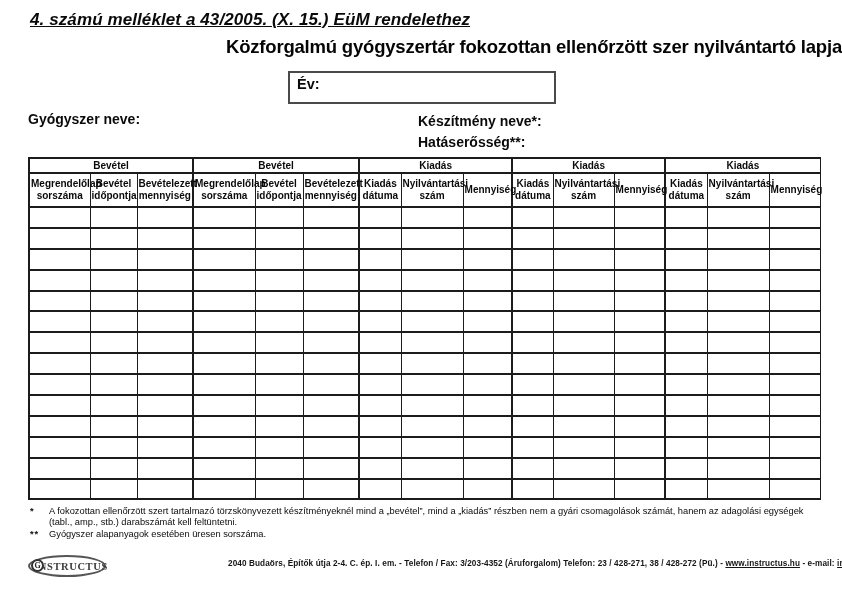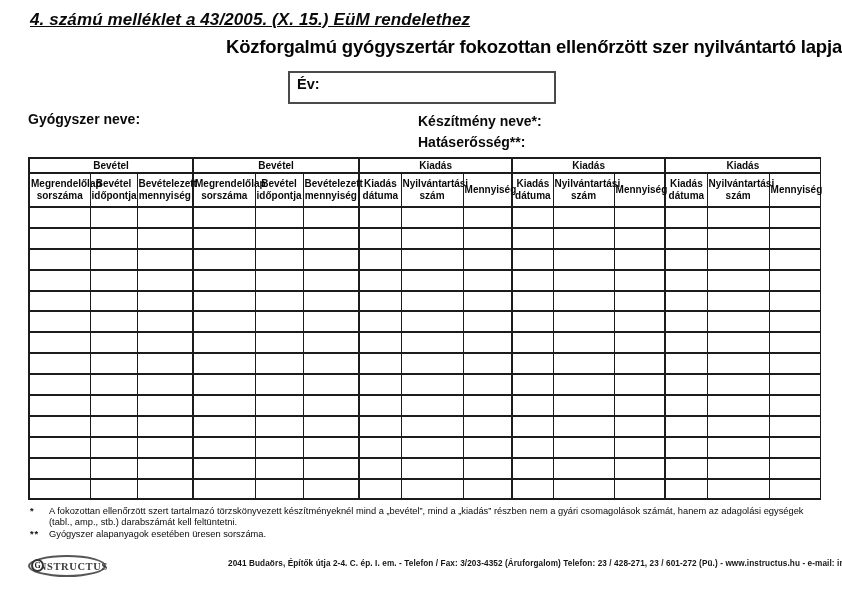--- a/index.html
+++ b/index.html
@@ -100,21 +100,21 @@
     font-size:10.5px;font-weight:bold;letter-spacing:.6px;
     color:#3c3c3c;margin-left:8px;
   }
   .footer-address{
     position:absolute;left:228px;top:559px;width:610px;
     font-size:8.2px;font-weight:bold;color:#141414;
     white-space:nowrap;letter-spacing:.1px;
     text-align:center;
   }
   .footer-address .link{
-    color:#141414;cursor:pointer;
+    text-decoration:underline;color:#141414;cursor:pointer;
   }
 </style>
 </head>
 <body>
 
 <div class="page">
 
   <div class="annotation">4. számú melléklet a 43/2005. (X. 15.) EüM rendelethez</div>
 
   <div class="title">Közforgalmú gyógyszertár fokozottan ellenőrzött szer nyilvántartó lapja</div>
@@ -426,16 +426,16 @@
       <span class="txt">Gyógyszer alapanyagok esetében üresen sorszáma.</span>
     </div>
   </div>
 
   <div class="footer-logo">
     <span class="emblem">G</span>
     <span class="logo-text">INSTRUCTUS</span>
   </div>
 
   <div class="footer-address">
-    <span>2041 Budaörs, Építők útja 2-4. C. ép. I. em. - Telefon / Fax: </span><span>3/203-4352</span><span> (Áruforgalom) Telefon: 23 / 428-271, 23 / 601-272 (Pü.) - </span><span class="link">www.instructus.hu</span><span> - e-mail: </span><span class="link">info@instructus.hu</span>
+    <span>2040 Budaörs, Építők útja 2-4. C. ép. I. em. - Telefon / Fax: </span><span>3/203-4352</span><span> (Áruforgalom) Telefon: 23 / 428-271, 38 / 428-272 (Pü.) - </span><span class="link">www.instructus.hu</span><span> - e-mail: </span><span class="link">info@instructus.hu</span>
   </div>
 
 </div>
 
 </body></html>

